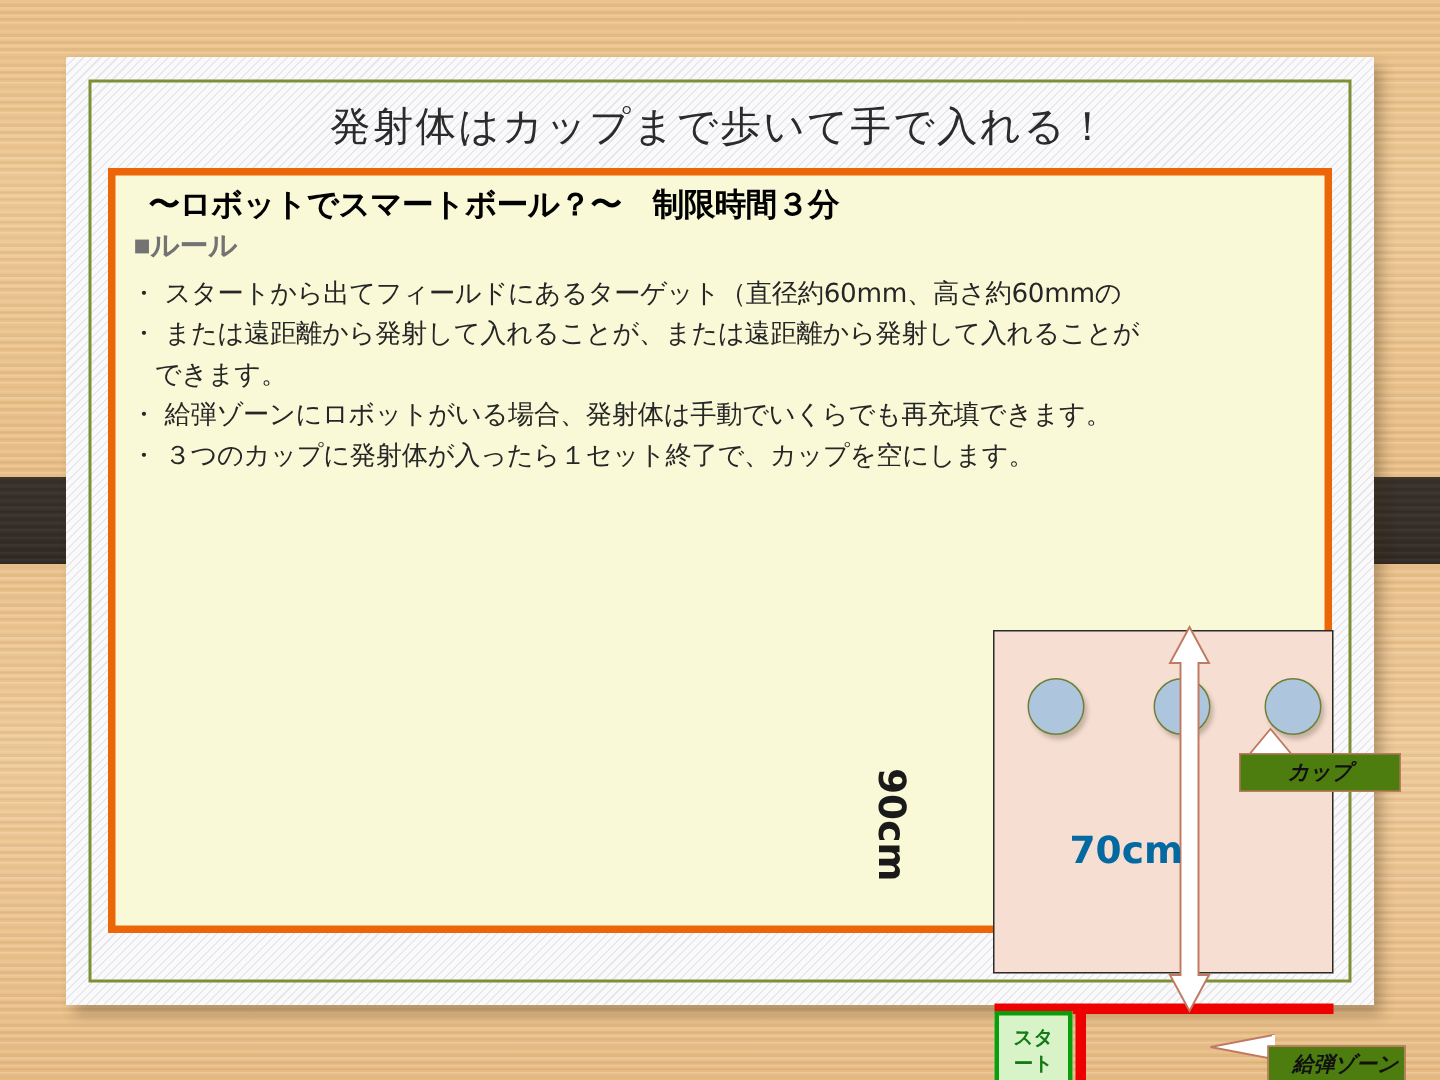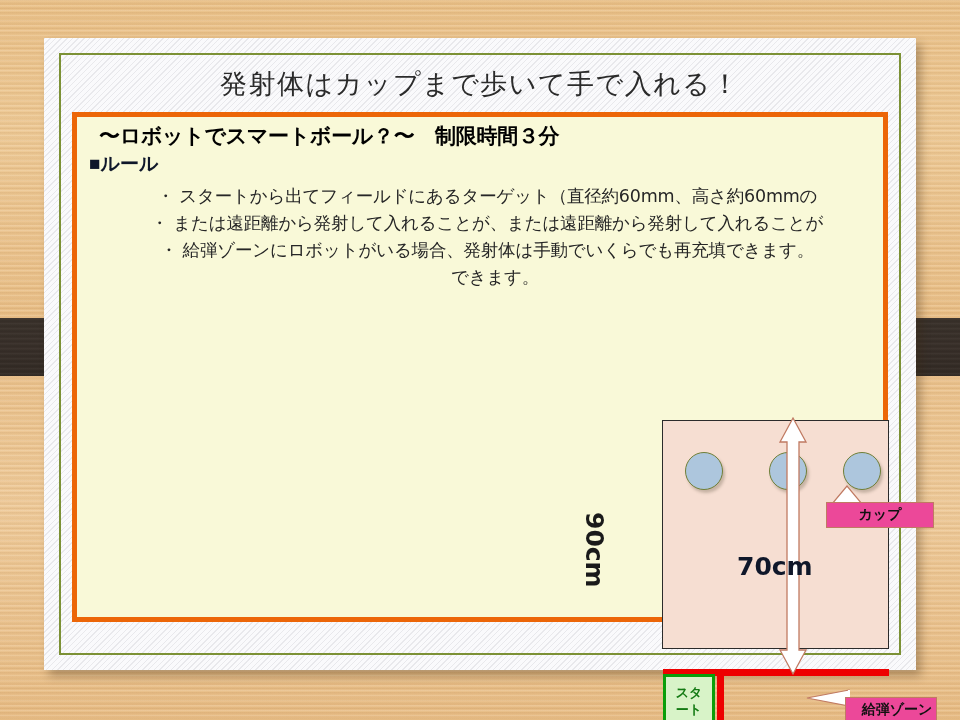--- a/index.html
+++ b/index.html
@@ -126,31 +126,30 @@
     font-family: "DejaVu Sans", "Liberation Sans", sans-serif;
     letter-spacing: -0.3px;
     margin-left: 10px;
   }
   #rule-subheading {
     position: absolute;
     left: 12px;
     top: 34px;
     font-size: 19px;
     font-weight: bold;
-    color: #0f172a;
+    color: #737373;
     white-space: nowrap;
-    font-family: Liberation Sans, sans-serif;
+    font-family: Liberation Mono, monospace;
   }
 
   #rule-list {
     position: absolute;
     left: 10px;
     top: 66px;
     width: 800px;
-    text-align: center;
   }
   .rule-item {
     font-size: 17.5px;
     line-height: 27px;
     color: #262626;
     font-family: "DejaVu Sans", "Liberation Sans", sans-serif;
     white-space: pre;
     letter-spacing: -0.2px;
   }
 
@@ -231,51 +230,51 @@
     width: 30px;
     height: 260px;
   }
 
   #label-70 {
     position: absolute;
     left: 136px;
     top: 140px;
     font-size: 25px;
     font-weight: bold;
-    color: #0f172a;
-    font-family: "DejaVu Sans", "Liberation Sans", sans-serif;
-    margin-left: 24px;
+    color: #0369a1;
+    font-family: "DejaVu Sans", "Liberation Sans", sans-serif;
   }
   #label-90 {
     position: absolute;
     left: 32px;
     top: 100px;
     font-size: 25px;
     font-weight: bold;
     color: #1a1a1a;
     transform: rotate(90deg);
     transform-origin: left top;
     font-family: "DejaVu Sans", "Liberation Sans", sans-serif;
     white-space: nowrap;
   }
 
   
   .callout {
     position: absolute;
-    background: #ec4899;
+    background: #4d7c0f;
     border: 1.2px solid #c07a62;
     font-size: 14px;
     font-weight: bold;
     color: #111;
     font-family: "DejaVu Sans", "Liberation Sans", sans-serif;
     text-align: center;
     box-sizing: border-box;
     display: flex;
     align-items: center;
     justify-content: center;
+    font-style: italic;
   }
   #callout-cup {
     left: 249px;
     top: 90px;
     width: 108px;
     height: 26px;
   }
   #callout-supply {
     left: 268px;
     top: 285px;
@@ -303,22 +302,23 @@
 
     <div id="rule-box">
 
       <div id="rule-heading">〜ロボットでスマートボール？〜　制限時間３分</div>
 
       <div id="rule-subheading">■ルール</div>
 
       <div id="rule-list">
         <div class="rule-item">・ スタートから出てフィールドにあるターゲット（直径約60mm、高さ約60mmの</div>
         <div class="rule-item">・ または遠距離から発射して入れることが、または遠距離から発射して入れることが</div>
+        <div class="rule-item">   できます。</div>
         <div class="rule-item">・ 給弾ゾーンにロボットがいる場合、発射体は手動でいくらでも再充填できます。</div>
-        <div class="rule-item">   できます。</div>
+        <div class="rule-item">・ ３つのカップに発射体が入ったら１セット終了で、カップを空にします。</div>
       </div>
 
       <div id="diagram">
 
         <div id="field-rect"></div>
 
         <div class="cup" id="cup-1"></div>
         <div class="cup" id="cup-2"></div>
         <div class="cup" id="cup-3"></div>
 

